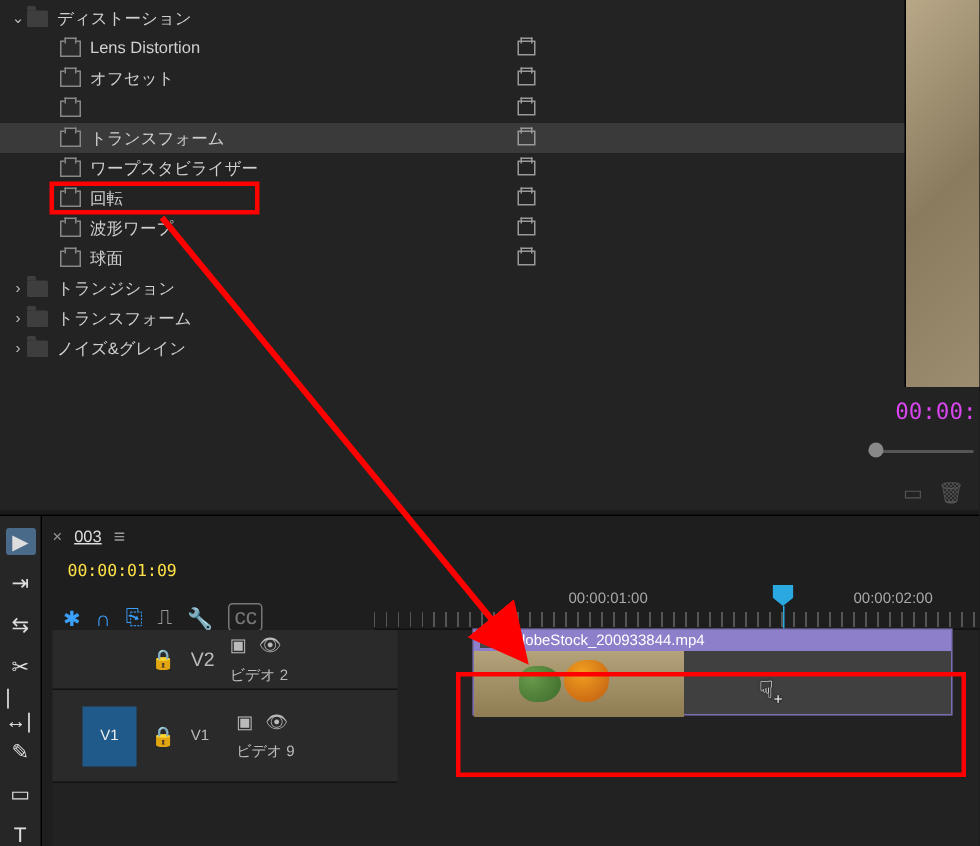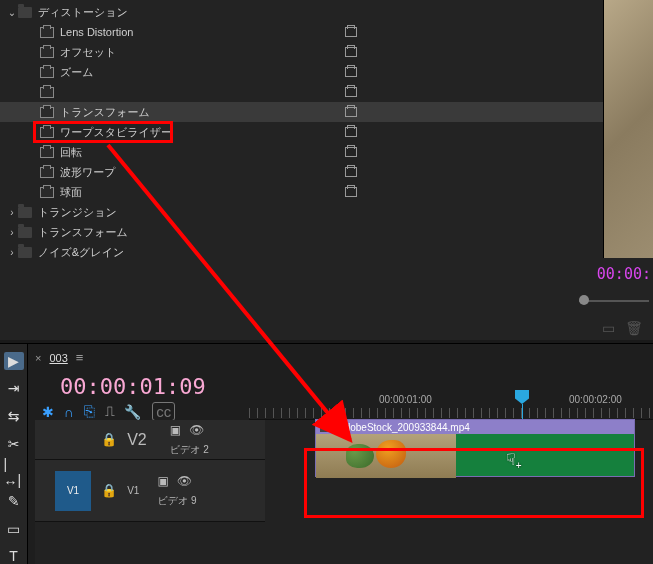--- a/index.html
+++ b/index.html
@@ -100,22 +100,22 @@
   .tool.active { background: #4a6a8a; border-radius: 2px; }
 
   .seq-header {
     position: absolute; left: 35px; top: 6px;
     display: flex; align-items: center; gap: 8px;
   }
   .seq-header .x { color: #999; }
   .seq-header .name { color: #ddd; text-decoration: underline; }
   .seq-header .menu { color: #999; font-size: 13px; }
   .timeline-tc {
-    position: absolute; left: 60px; top: 30px;
-    color: #f9a8d4; font-size: 22px; font-family: monospace;
+    position: absolute; left: 45px; top: 30px;
+    color: #fde047; font-size: 11px; font-family: monospace;
   }
 
   .timeline-toolbar {
     position: absolute; left: 42px; top: 58px;
     display: flex; align-items: center; gap: 10px; color: #bbb;
   }
   .tb-icon { font-size: 14px; }
   .tb-icon.blue { color: #3aa0ff; }
   .tb-cc { border: 1px solid #777; padding: 0 3px; font-size: 15px; color: #777; border-radius: 3px; }
 
@@ -152,21 +152,21 @@
   }
   .track-lock { color: #888; margin: 0 10px; font-size: 13px; }
   .track-vis { display: flex; gap: 6px; color: #bbb; font-size: 12px; margin-left: 6px; flex-direction: column; align-items: flex-start;}
   .vis-top { display: flex; gap: 8px; }
   .track-name { color: #bbb; font-size: 10px; }
 
   .clip-area {
     position: absolute; left: 265px; right: 0; top: 75px; height: 62px;
   }
   .clip {
-    position: absolute; top: 0; height: 58px; background: #15803d;
+    position: absolute; top: 0; height: 58px; background: #404040;
     border: 1px solid #7a6db3;
   }
   .clip-header {
     height: 14px; background: #8d7fc9; display: flex; align-items: center;
     padding: 0 4px; gap: 4px;
   }
   .fx-badge {
     width: 14px; height: 10px; background: #444; color: #ddd; font-size: 8px;
     display: flex; align-items: center; justify-content: center;
   }
@@ -205,26 +205,20 @@
     <div class="tree-row">
       <span class="indent" style="width:34px"></span>
       <span class="icon-preset"></span>
       <span class="tree-label">Lens Distortion</span>
       <span class="type-icon"></span>
     </div>
     <div class="tree-row">
       <span class="indent" style="width:34px"></span>
       <span class="icon-preset"></span>
       <span class="tree-label">オフセット</span>
-      <span class="type-icon"></span>
-    </div>
-    <div class="tree-row">
-      <span class="indent" style="width:34px"></span>
-      <span class="icon-preset"></span>
-      <span class="tree-label">ズーム</span>
       <span class="type-icon"></span>
     </div>
     <div class="tree-row">
       <span class="indent" style="width:34px"></span>
       <span class="icon-preset"></span>
       <span class="type-icon"></span>
     </div>
     <div class="tree-row" style="background:#3a3a3a">
       <span class="indent" style="width:34px"></span>
       <span class="icon-preset"></span>
@@ -323,21 +317,21 @@
   </div>
 
   <div class="playhead-top" style="left:522px"></div>
   <div class="playhead" style="left:522px; top:60px; height:160px"></div>
 
   <div class="tracks">
 
     <div class="track-head" style="top:0">
       <span style="width:56px"></span>
       <span class="track-lock">🔒</span>
-      <span style="color:#bbb;font-size:16px;margin-right:17px">V2</span>
+      <span style="color:#bbb;font-size:13px;margin-right:4px">V2</span>
       <div class="track-vis">
         <div class="vis-top">
           <span>▣</span>
           <span>👁</span>
         </div>
         <span class="track-name">ビデオ 2</span>
       </div>
     </div>
 
     <div class="track-head" style="top:40px;height:62px">

